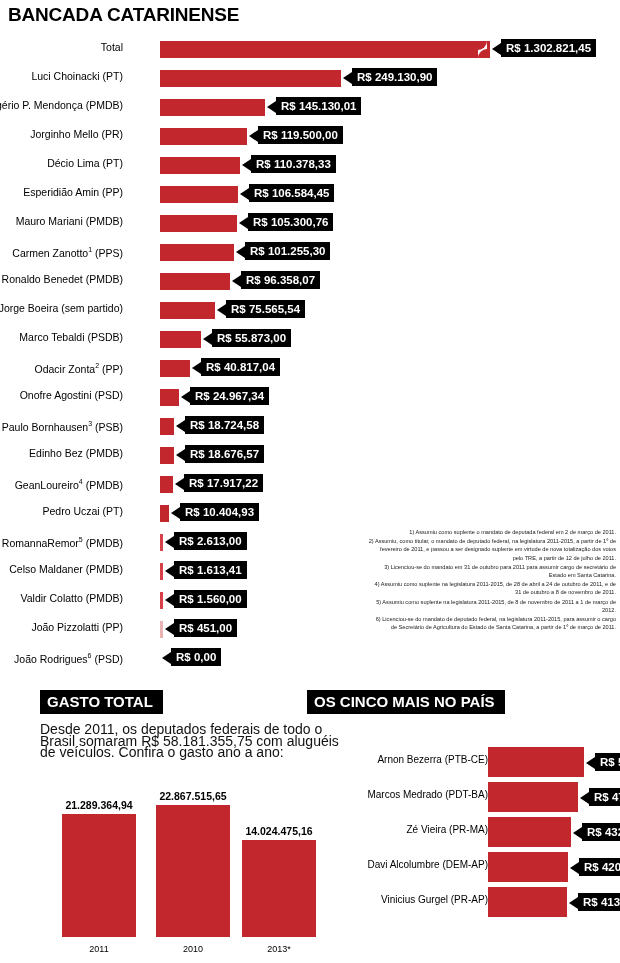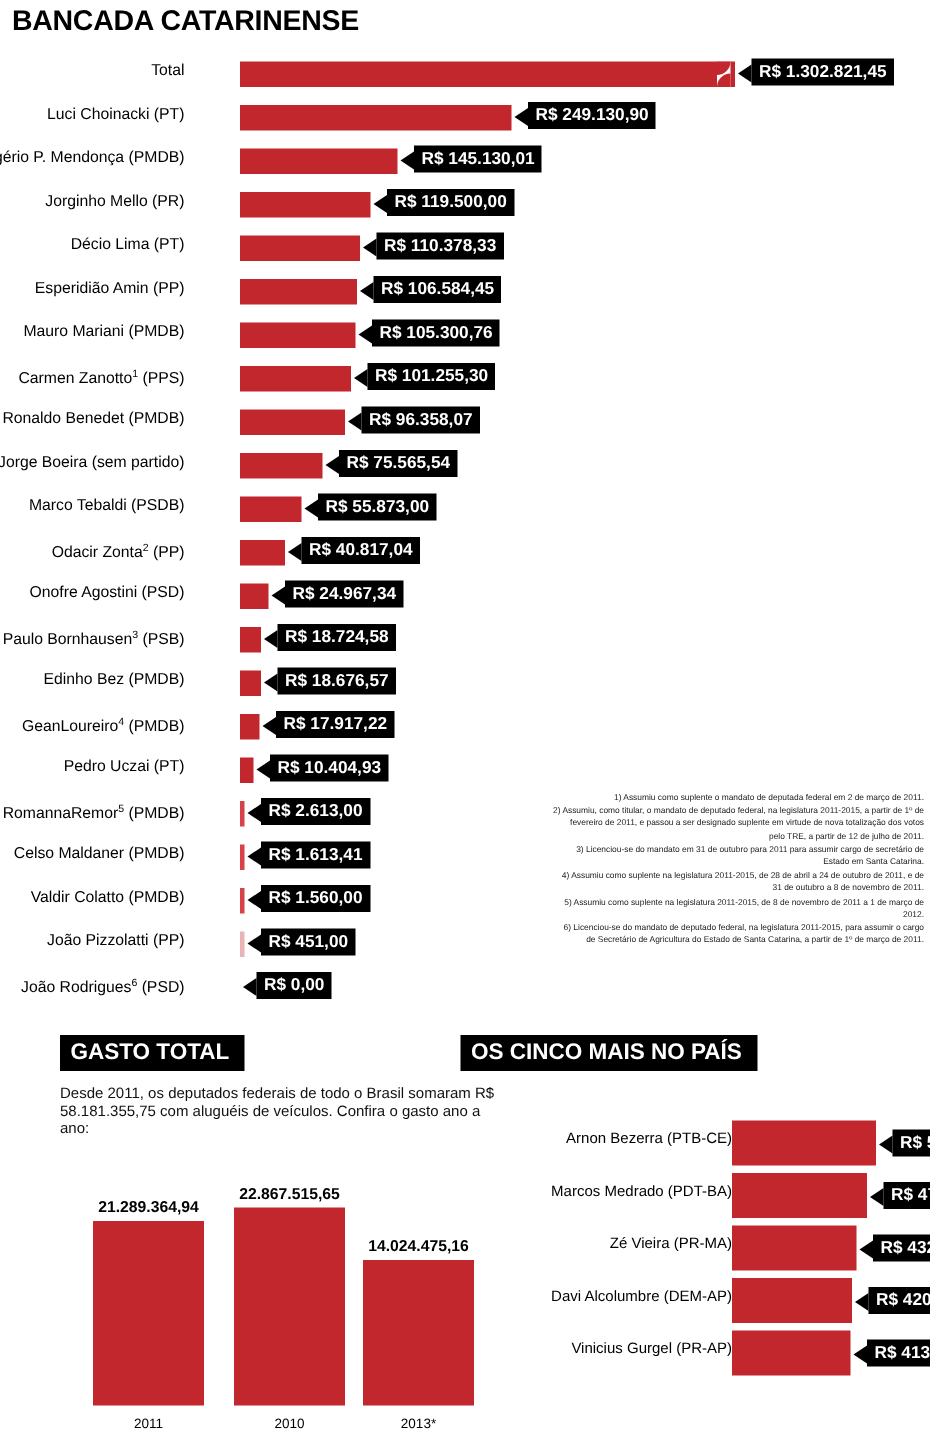--- a/index.html
+++ b/index.html
@@ -76,21 +76,21 @@
     text-align:right;
     font-size:5.6px;line-height:8.2px;color:#1a1a1a;
   }
   #footnotes div{margin-bottom:1px;}
 
   
   #gasto{left:8px;top:690px;width:300px;margin-left:32px;}
   #gasto .section-head{font-size:15px;}
   .gasto-desc{
     margin-top:10px;
-    font-size:10px;line-height:11.5px;color:#111;
+    font-size:14px;line-height:11.5px;color:#111;
   }
   #gasto-chart{position:relative;left:0;top:8px;height:205px;width:290px;}
   .gcol{position:absolute;bottom:35px;width:74px;}
   .gbar{width:74px;background:#c1272d;position:absolute;bottom:0;}
   .gval{
     position:absolute;left:50%;transform:translateX(-50%);
     font-size:10.5px;font-weight:bold;white-space:nowrap;color:#000;
   }
   .gyear{
     position:absolute;bottom:18px;width:74px;text-align:center;

